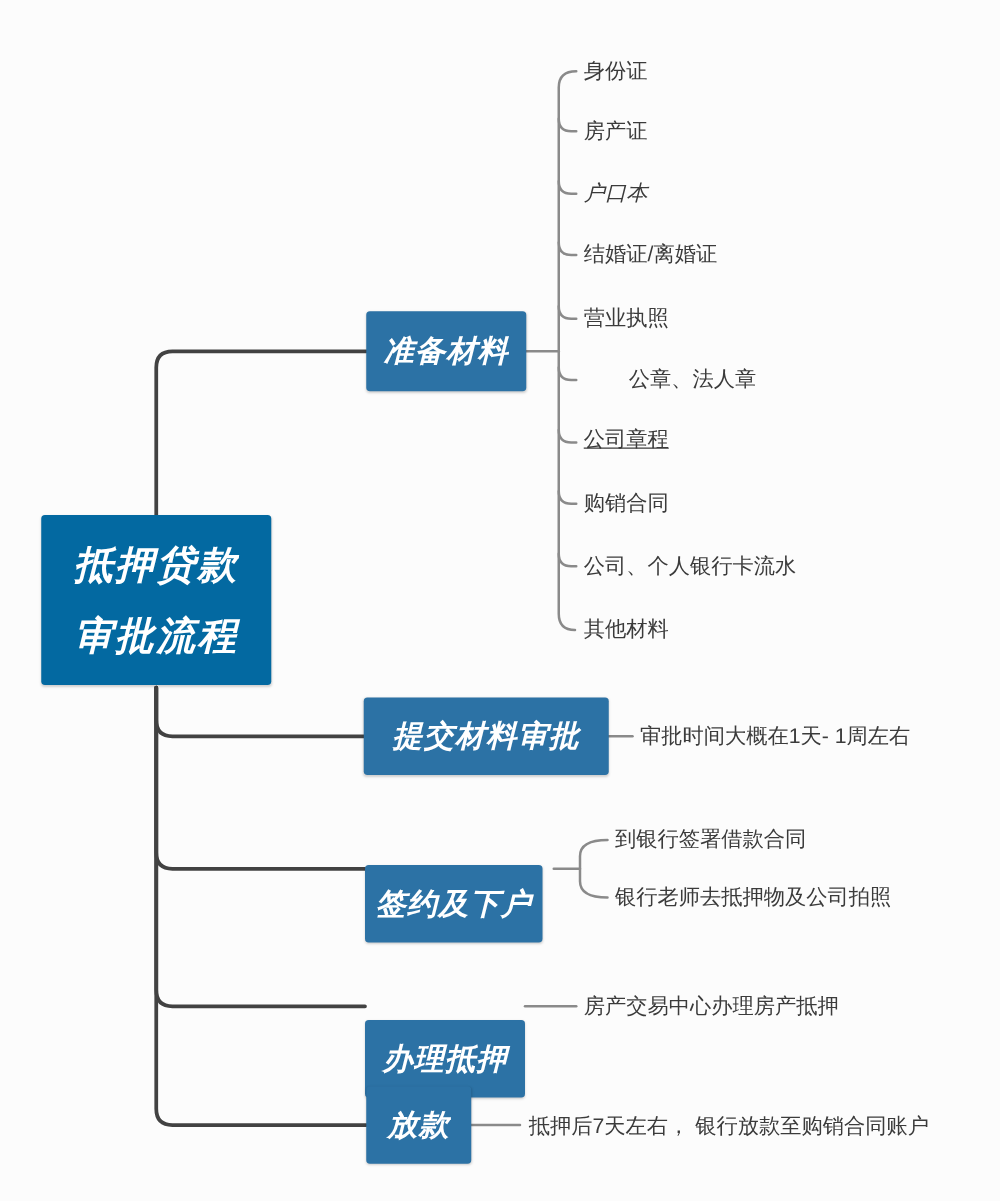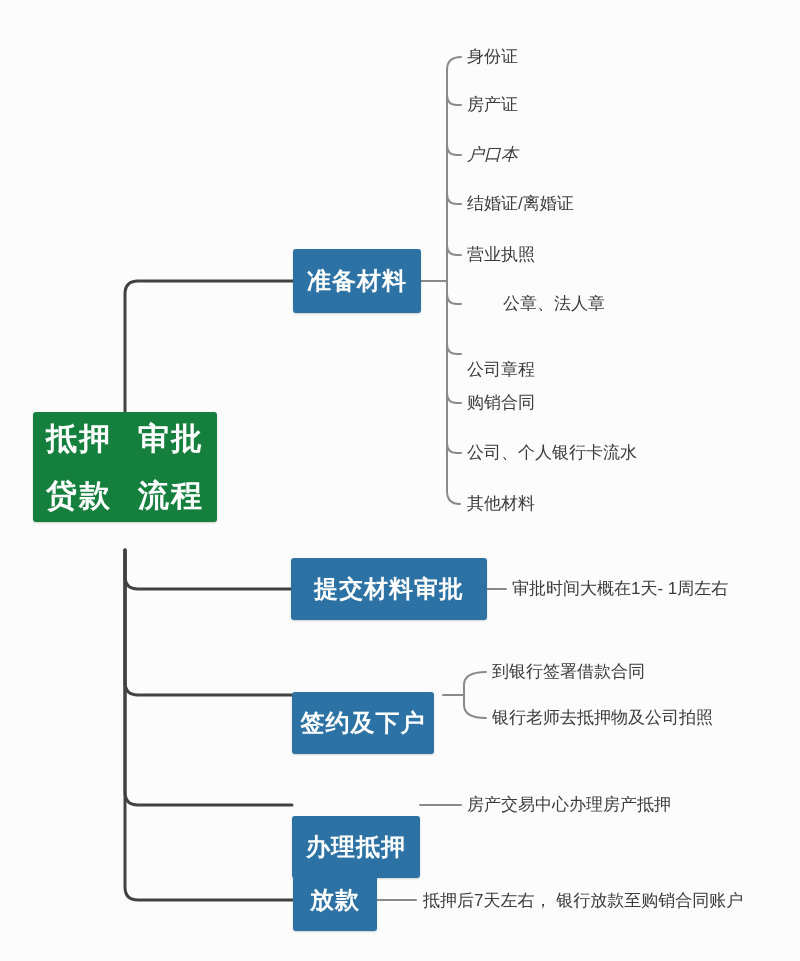--- a/index.html
+++ b/index.html
@@ -7,31 +7,31 @@
     width:800px;height:961px;
     background:#fcfcfc;
     font-family:"Liberation Sans","DejaVu Sans",sans-serif;
     position:relative;overflow:hidden;
   }
   .canvas{position:absolute;left:0;top:0;width:800px;height:961px;}
   svg.connectors{position:absolute;left:0;top:0;}
   .node{
     position:absolute;
     display:flex;align-items:center;justify-content:center;
-    text-align:center;
     color:#ffffff;font-weight:bold;
     border-radius:3px;
     box-shadow:0 1px 2px rgba(0,0,0,0.18);
     box-sizing:border-box;
+    font-style:italic;
   }
   .node.root{
-    left:33px;top:412px;width:184px;height:110px;
-    background:#15803d;
+    left:33px;top:412px;width:184px;height:136px;
+    background:#0369a1;
     font-size:31px;line-height:1.85;letter-spacing:2px;
-    flex-direction:row;
+    flex-direction:column;
   }
   .node.branch{
     background:#2C72A5;
     font-size:24px;letter-spacing:1px;
   }
   .node.b1{left:293px;top:249px;width:128px;height:64px;}
   .node.b2{left:291px;top:558px;width:196px;height:62px;}
   .node.b3{left:292px;top:692px;width:142px;height:62px;}
   .node.b4{left:292px;top:816px;width:128px;height:62px;}
   .node.b5{left:293px;top:869px;width:84px;height:62px;}
@@ -99,21 +99,21 @@
   <div class="node branch b5">
     <span>放款</span>
   </div>
 
   <div class="leaf" style="left:467px;top:45px;">身份证</div>
   <div class="leaf" style="left:467px;top:93px;">房产证</div>
   <div class="leaf" style="left:467px;top:143px;font-style:italic;">户口本</div>
   <div class="leaf" style="left:467px;top:192px;">结婚证/离婚证</div>
   <div class="leaf" style="left:467px;top:243px;">营业执照</div>
   <div class="leaf" style="left:467px;top:292px;margin-left:36px;">公章、法人章</div>
-  <div class="leaf" style="left:467px;top:358px;">公司章程</div>
+  <div class="leaf" style="left:467px;top:340px;text-decoration:underline;">公司章程</div>
   <div class="leaf" style="left:467px;top:391px;">购销合同</div>
   <div class="leaf" style="left:467px;top:441px;">公司、个人银行卡流水</div>
   <div class="leaf" style="left:467px;top:492px;">其他材料</div>
 
   <div class="leaf" style="left:512px;top:577px;">审批时间大概在1天- 1周左右</div>
 
   <div class="leaf" style="left:492px;top:660px;">到银行签署借款合同</div>
   <div class="leaf" style="left:492px;top:706px;">银行老师去抵押物及公司拍照</div>
 
   <div class="leaf" style="left:467px;top:793px;">房产交易中心办理房产抵押</div>

